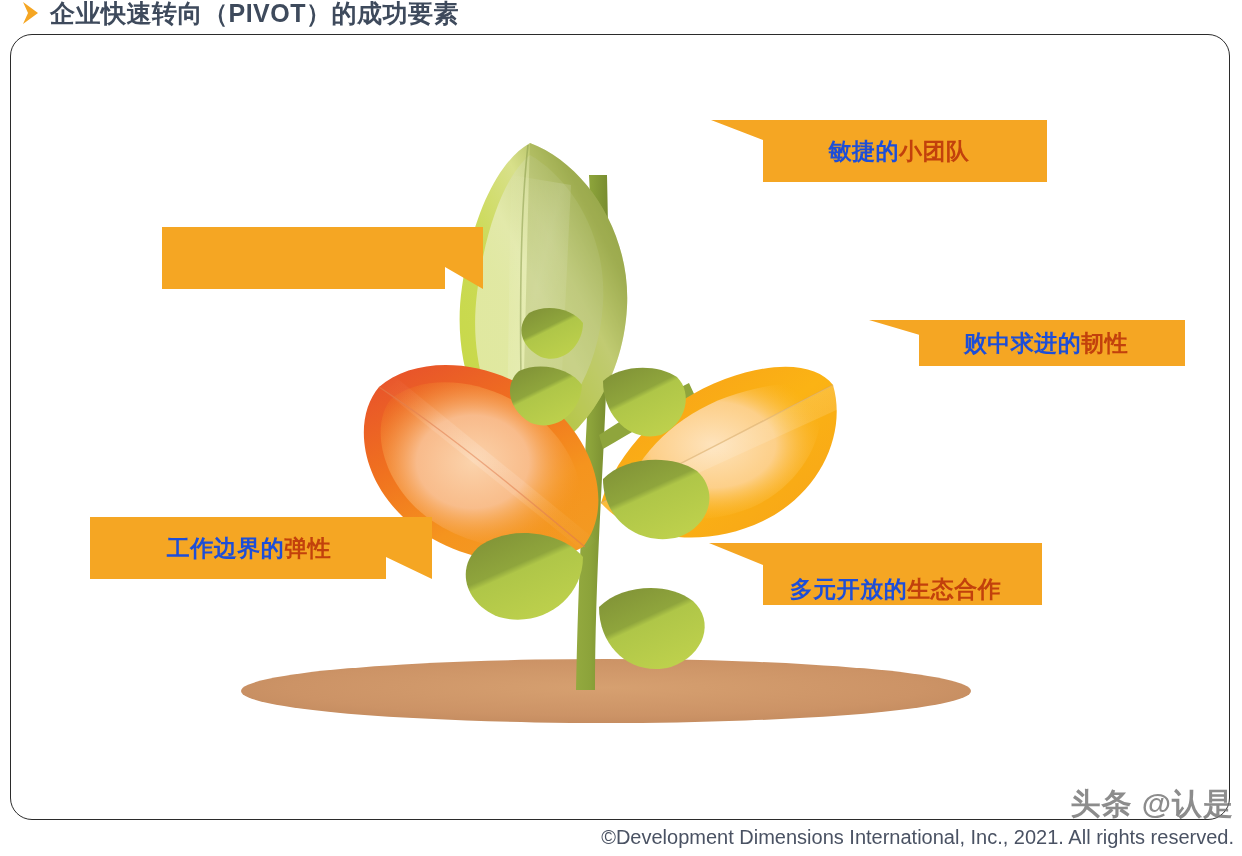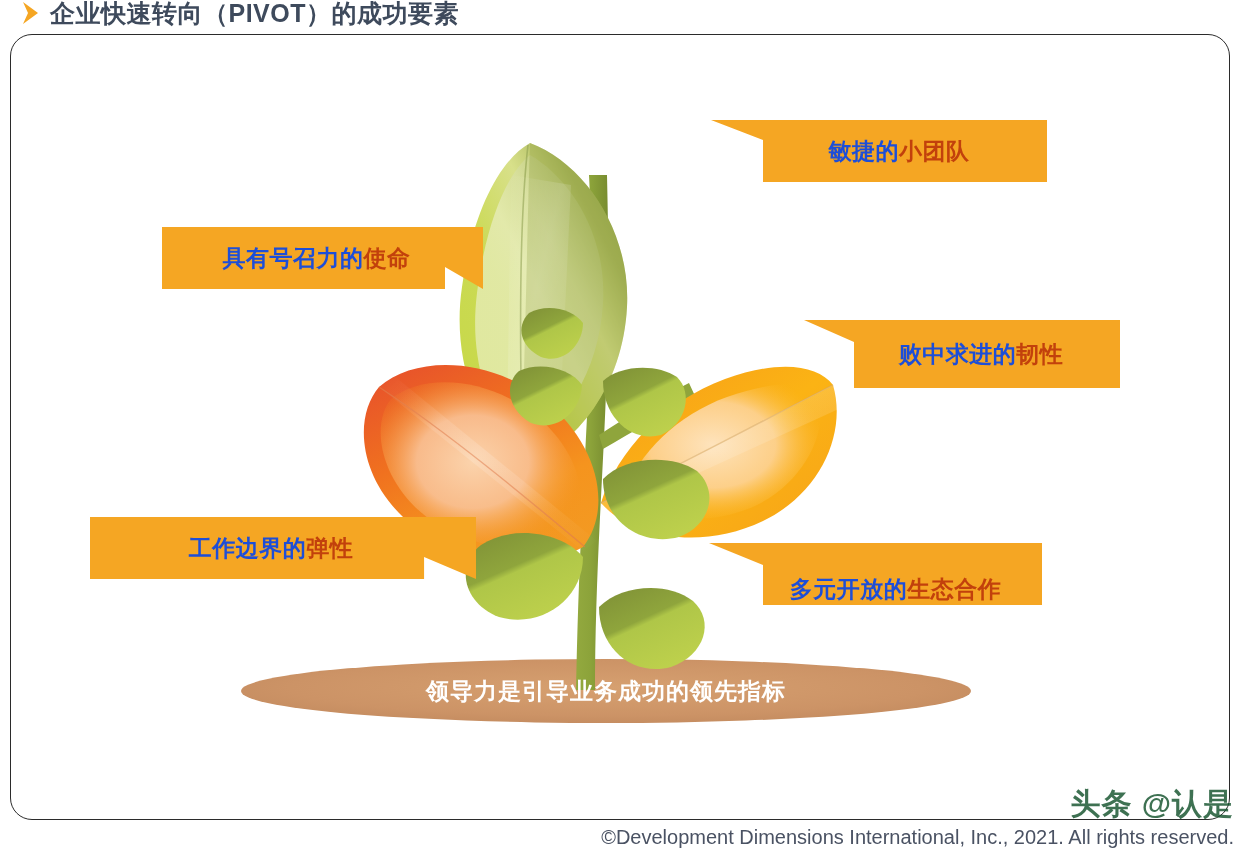--- a/index.html
+++ b/index.html
@@ -120,39 +120,39 @@
     text-align: center;
     padding: 0 14px;
     box-sizing: border-box;
   }
   .seg-dark { color: #1d4ed8; }
   .seg-light { color: #c2410c; }
 
   
   .callout-agile-team   { left: 700px; top:  85px; width: 336px; height: 62px; }
   .callout-mission      { left: 151px; top: 192px; width: 321px; height: 62px; }
-  .callout-resilience   { left: 793px; top: 285px; width: 316px; height: 68px; }
-  .callout-flexibility  { left:  79px; top: 482px; width: 386px; height: 62px; border-radius: 13px; }
+  .callout-resilience   { left: 858px; top: 285px; width: 316px; height: 46px; }
+  .callout-flexibility  { left:  79px; top: 482px; width: 342px; height: 62px; border-radius: 13px; }
   .callout-ecosystem    { left: 698px; top: 508px; width: 333px; height: 62px; }
 
   
   .callout-agile-team   .callout-text { padding-left: 54px; }
   .callout-mission      .callout-text { padding-right: 26px; }
   .callout-resilience   .callout-text { padding-left: 52px; }
   .callout-flexibility  .callout-text { padding-right: 38px; }
   .callout-ecosystem    .callout-text { padding-left: 54px; margin-top: 31px; }
 
   
   .watermark {
     position: absolute;
     right: 8px;
     top: 784px;
     font-size: 30px;
     font-weight: bold;
-    color: #14532d;
+    color: #737373;
     opacity: 0.82;
     letter-spacing: 1px;
     white-space: nowrap;
     z-index: 20;
   }
 
   
   .footer-copyright {
     position: absolute;
     right: 8px;
@@ -338,38 +338,34 @@
                  C 622 642, 588 614, 588 572 Z" fill="url(#leafletGrad)"></path>
       </g>
       <g>
         <path d="M572 288 C 562 274, 536 268, 518 278
                  C 504 292, 510 312, 530 322
                  C 552 330, 572 310, 572 288 Z" fill="url(#leafletGrad)"></path>
       </g>
     </svg>
   </div>
 
-  <div class="soil-label">领导力是引导业务成功的领先指标</div>
 
   <div class="callout callout-agile-team">
     <svg class="callout-shape" viewBox="0 0 336 62" preserveAspectRatio="none">
       <path d="M0 0 L336 0 L336 62 L52 62 L52 20 L0 0 Z" fill="#F5A623"></path>
     </svg>
     <div class="callout-text">
       <span class="seg-dark">敏捷的</span><span class="seg-light">小团队</span>
     </div>
   </div>
 
   <div class="callout callout-mission">
     <svg class="callout-shape" viewBox="0 0 321 62" preserveAspectRatio="none">
       <path d="M0 0 L321 0 L321 62 L283 40 L283 62 L0 62 Z" fill="#F5A623"></path>
     </svg>
-    <div class="callout-text">
-      <span class="seg-dark">具有号召力的</span><span class="seg-light">使命</span>
-    </div>
   </div>
 
   <div class="callout callout-resilience">
     <svg class="callout-shape" viewBox="0 0 316 62" preserveAspectRatio="none">
       <path d="M0 0 L316 0 L316 62 L50 62 L50 20 L0 0 Z" fill="#F5A623"></path>
     </svg>
     <div class="callout-text">
       <span class="seg-dark">败中求进的</span><span class="seg-light">韧性</span>
     </div>
   </div>

